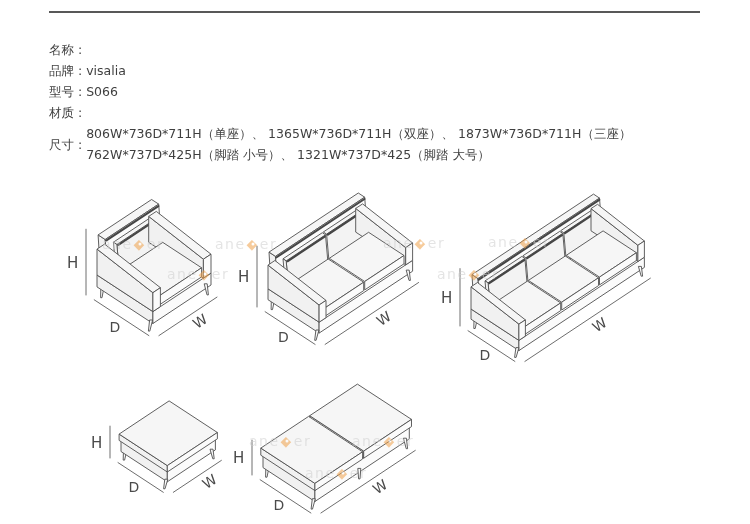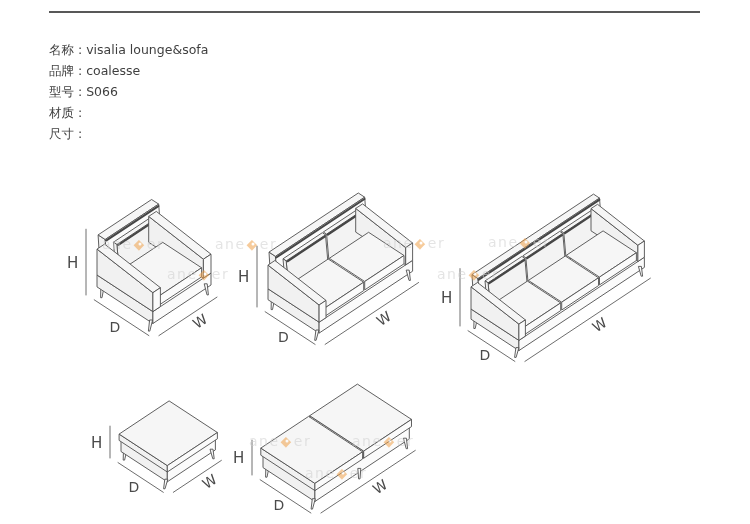--- a/index.html
+++ b/index.html
@@ -29,39 +29,39 @@
 <body>
 
 <div>
 
   <div class="topline"></div>
 
   <div class="specs">
     <div class="srow">
       <span class="slabel">名称</span>
         <span class="ssep"> : </span>
-        <span class="svalue">visalia lounge&amp;sofa</span>
     </div>
     <div class="srow">
       <span class="slabel">品牌</span>
         <span class="ssep"> : </span>
-        <span class="svalue">coalesse</span>
+        <span class="svalue">visalia</span>
     </div>
     <div class="srow">
       <span class="slabel">型号</span>
         <span class="ssep"> : </span>
         <span class="svalue">S066</span>
     </div>
     <div class="srow">
       <span class="slabel">材质</span>
         <span class="ssep"> : </span>
     </div>
     <div class="srow">
       <span class="slabel">尺寸</span>
         <span class="ssep"> : </span>
+        <span class="svalue"><div>806W*736D*711H（单座）、 1365W*736D*711H（双座）、 1873W*736D*711H（三座）</div><div>762W*737D*425H（脚踏 小号）、 1321W*737D*425（脚踏 大号）</div></span>
     </div>
   </div>
 
   <svg id="drawings" width="750" height="524" viewBox="0 0 750 524">
       <g>
         <path d="M100.8,288.1L103.8,288.1L102.0,297.7L100.6,297.7Z" fill="#fafafa" stroke="#4f4f4f" stroke-width="0.9" stroke-linejoin="round"></path>
         <path d="M155.4,251.9L158.4,251.9L159.6,261.5L158.2,261.5Z" fill="#fafafa" stroke="#4f4f4f" stroke-width="0.9" stroke-linejoin="round"></path>
         <path d="M100.5,274.2L108.1,279.2L105.2,239.5L98.1,234.9Z" fill="#f1f1f1" stroke="#4f4f4f" stroke-width="0.9" stroke-linejoin="round"></path>
         <path d="M98.1,234.9L105.2,239.5L158.7,204.1L151.6,199.5Z" fill="#f6f6f6" stroke="#4f4f4f" stroke-width="0.9" stroke-linejoin="round"></path>
         <path d="M108.1,279.2L161.6,243.8L158.7,204.1L105.2,239.5Z" fill="#fbfbfb" stroke="#4f4f4f" stroke-width="0.9" stroke-linejoin="round"></path>

